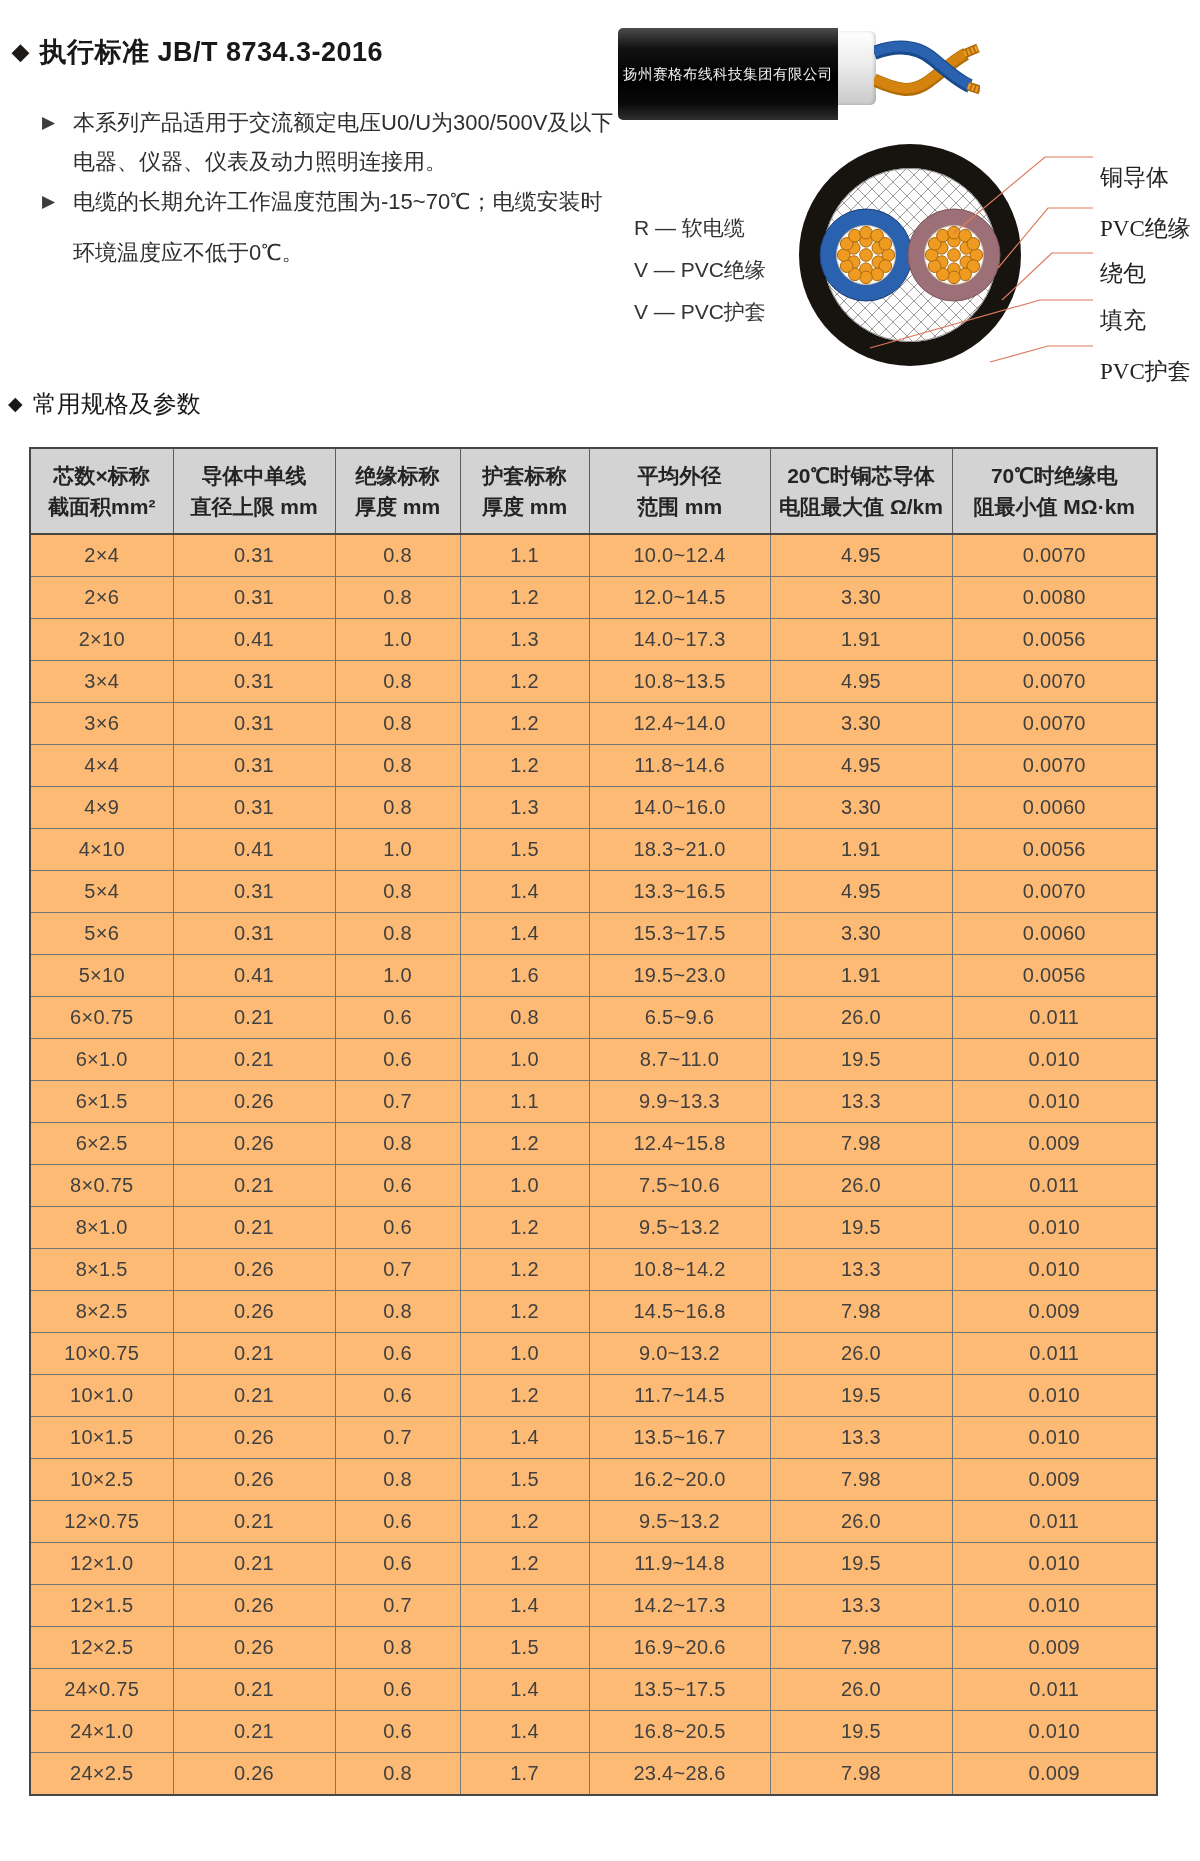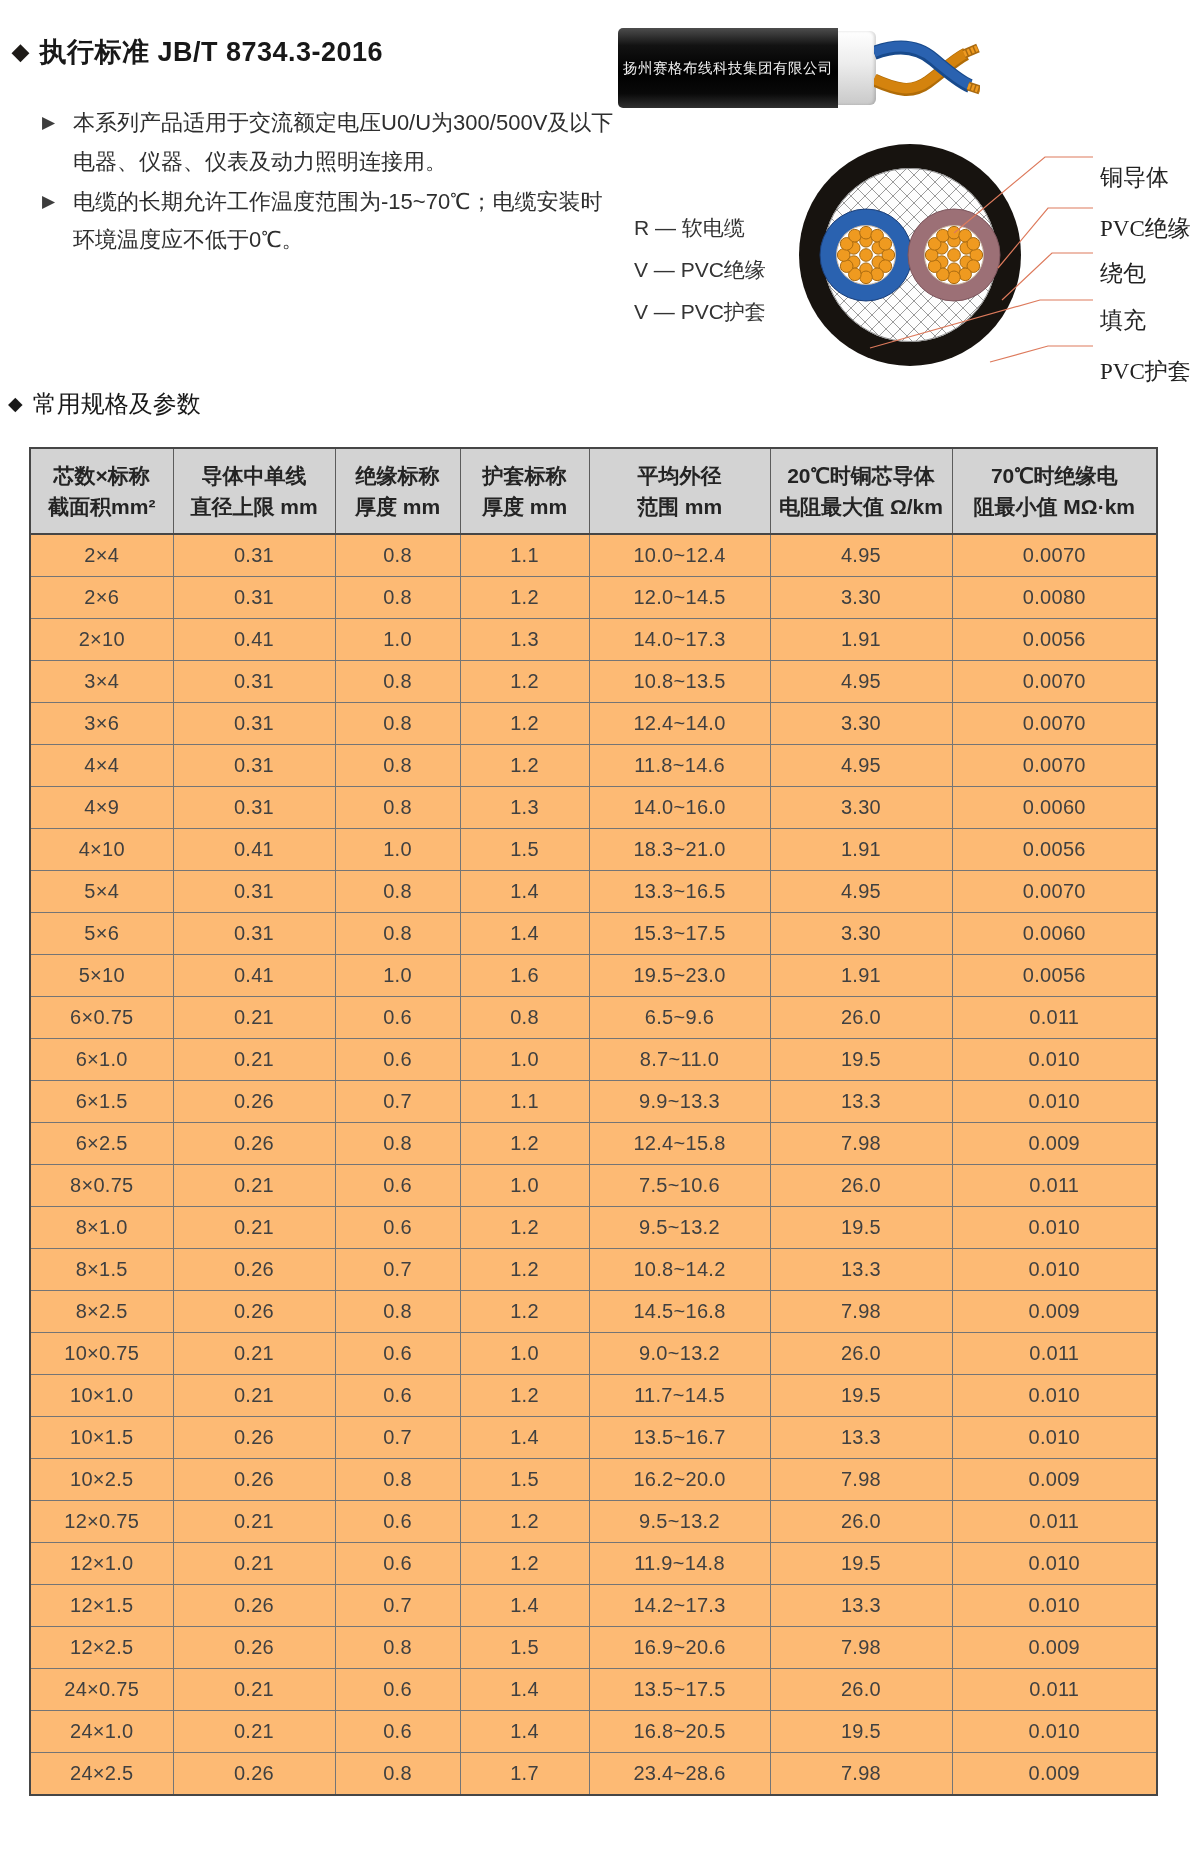--- a/index.html
+++ b/index.html
@@ -13,21 +13,21 @@
     position:absolute;left:12px;top:34px;font-size:27px;font-weight:bold;color:#181818;
     letter-spacing:0.5px;white-space:nowrap;
   }
   .doc-title .diamond{font-size:22px;margin-right:10px;position:relative;top:-2px;color:#1d1a17;}
   .bullet-line{position:absolute;left:42px;white-space:nowrap;font-size:22px;color:#2e2e2e;}
   .bullet-line .tri{display:inline-block;width:31px;font-size:17px;color:#3d3d3d;vertical-align:2px;}
   .bullet-line.cont{left:73px;}
   
   .cable-photo{position:absolute;left:618px;top:28px;width:362px;height:80px;}
   .sheath-black{
-    position:absolute;left:0;top:0;width:220px;height:80px;border-radius:5px 0 0 5px;
+    position:absolute;left:0;top:0;width:220px;height:92px;border-radius:5px 0 0 5px;
     background:linear-gradient(180deg,#4d4d4d 0%,#121212 22%,#000 55%,#090909 82%,#303030 100%);
     display:flex;align-items:center;justify-content:center;
   }
   .sheath-black span{
     color:#f2f2f2;font-size:14.5px;font-family:"Liberation Serif", serif;letter-spacing:0.5px;white-space:nowrap;
   }
   .sheath-white{
     position:absolute;left:220px;top:3px;width:38px;height:74px;border-radius:0 6px 6px 0;
     background:linear-gradient(180deg,#ffffff 0%,#ececec 45%,#c9c9c9 100%);
     box-shadow:inset -2px 0 3px rgba(0,0,0,.15);
@@ -74,21 +74,21 @@
 
 <div class="bullet-line" style="top:108px;">
   <span class="tri">▶</span><span>本系列产品适用于交流额定电压U0/U为300/500V及以下</span>
 </div>
 <div class="bullet-line cont" style="top:147px;">
   <span>电器、仪器、仪表及动力照明连接用。</span>
 </div>
 <div class="bullet-line" style="top:187px;">
   <span class="tri">▶</span><span>电缆的长期允许工作温度范围为-15~70℃；电缆安装时</span>
 </div>
-<div class="bullet-line cont" style="top:225px;text-align:center;">
+<div class="bullet-line cont" style="top:238px;text-align:center;">
   <span>环境温度应不低于0℃。</span>
 </div>
 
 <div class="cable-photo">
   <div class="sheath-black">
     <span>扬州赛格布线科技集团有限公司</span>
   </div>
   <div class="sheath-white"></div>
   <svg class="wires-svg" width="106" height="80" viewBox="0 0 106 80">
 

